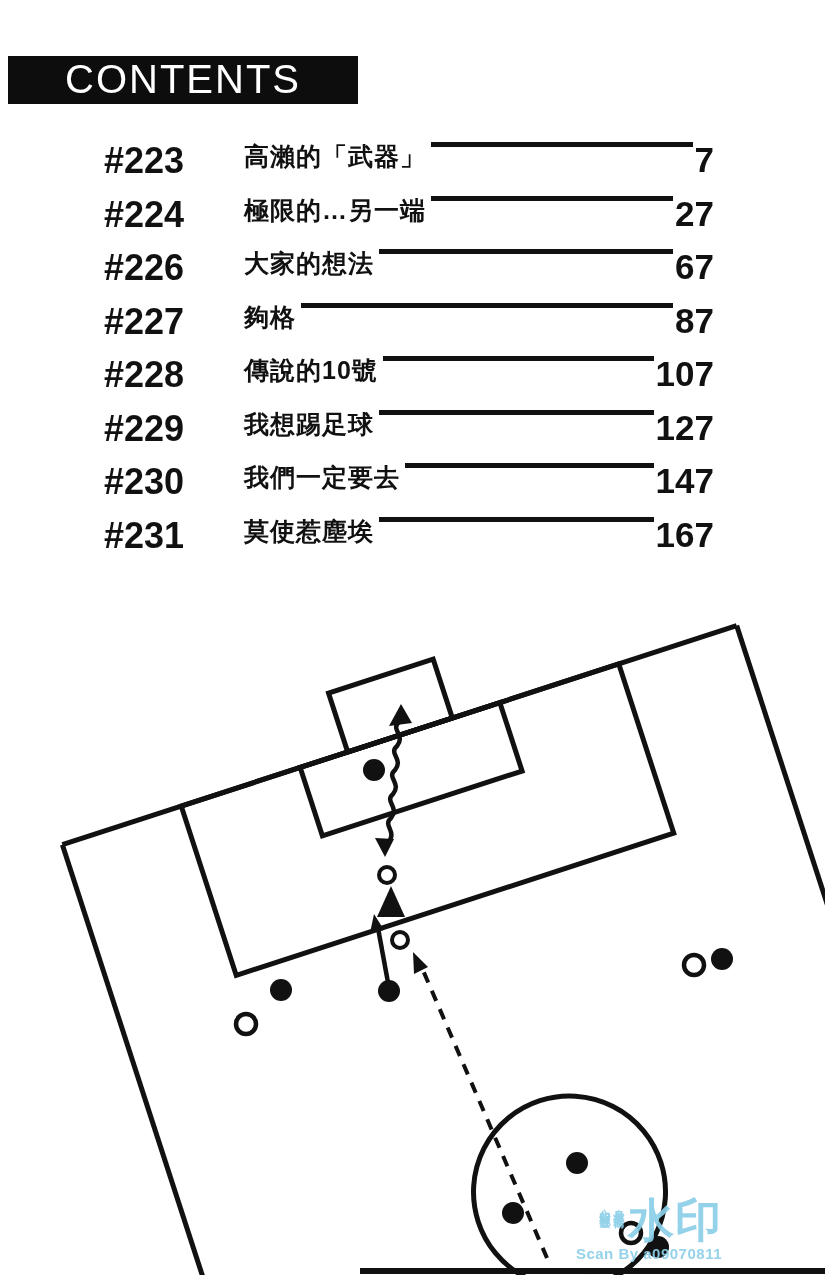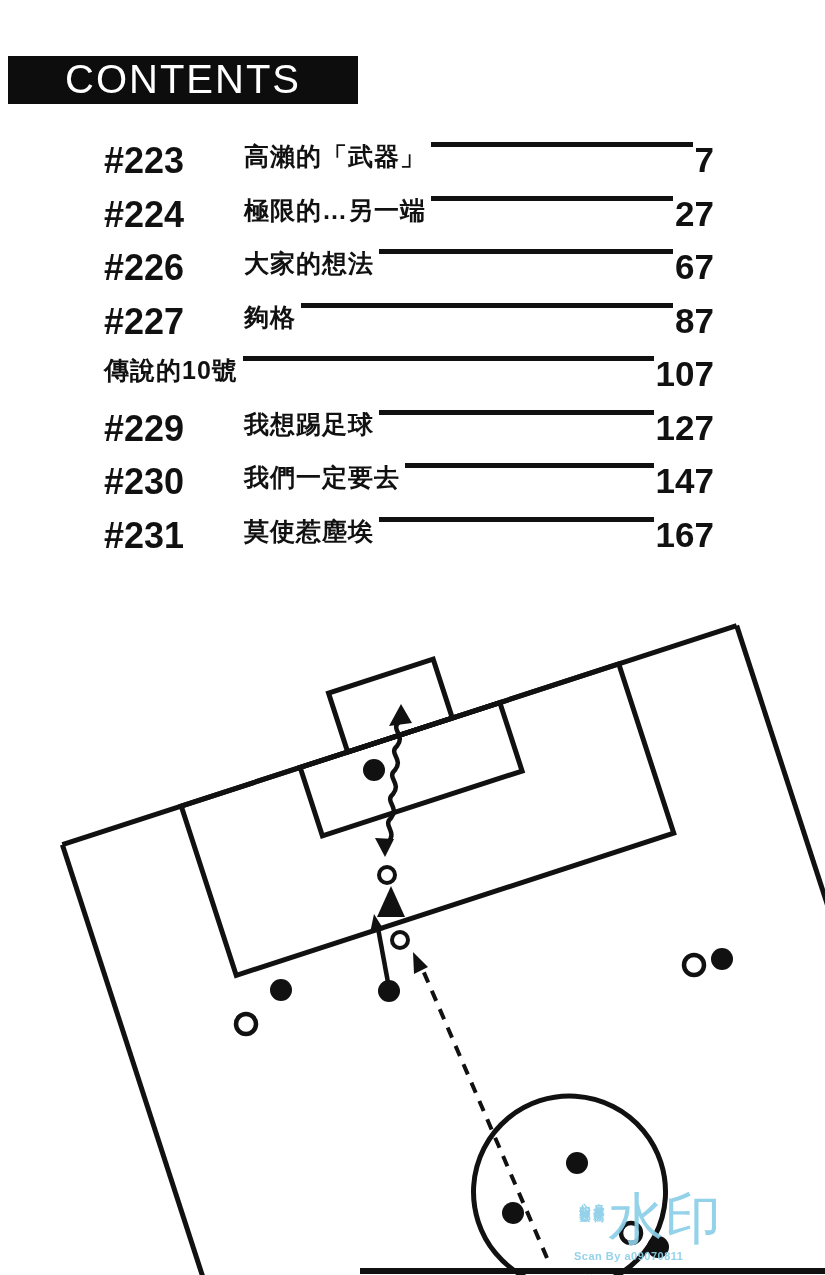--- a/index.html
+++ b/index.html
@@ -104,30 +104,30 @@
     padding-top: 4px;
   }
   .vtext {
     writing-mode: vertical-rl;
     font-size: 11px;
     font-weight: bold;
     letter-spacing: 2px;
     line-height: 1.1;
   }
   .wm-big {
-    font-size: 56px;
-    font-weight: normal;
+    font-size: 46px;
+    font-weight: bold;
     line-height: 1.05;
     letter-spacing: 1px;
   }
   .wm-scan {
-    font-size: 11px;
+    font-size: 15px;
     font-weight: bold;
     letter-spacing: 0.5px;
-    text-align: left;
+    text-align: right;
     margin-top: 1px;
   }
   .wm-row2 {
     display: flex;
     gap: 8px;
     margin: 3px 0 0 10px;
   }
 </style>
 </head>
 <body>
@@ -157,20 +157,21 @@
       <span class="toc-leader"></span>
       <span class="toc-page">67</span>
     </div>
     <div class="toc-row">
       <span class="toc-num">#227</span>
       <span class="toc-title">夠格</span>
       <span class="toc-leader"></span>
       <span class="toc-page">87</span>
     </div>
     <div class="toc-row">
+      <span class="toc-num">#228</span>
       <span class="toc-title">傳說的10號</span>
       <span class="toc-leader"></span>
       <span class="toc-page">107</span>
     </div>
     <div class="toc-row">
       <span class="toc-num">#229</span>
       <span class="toc-title">我想踢足球</span>
       <span class="toc-leader"></span>
       <span class="toc-page">127</span>
     </div>

